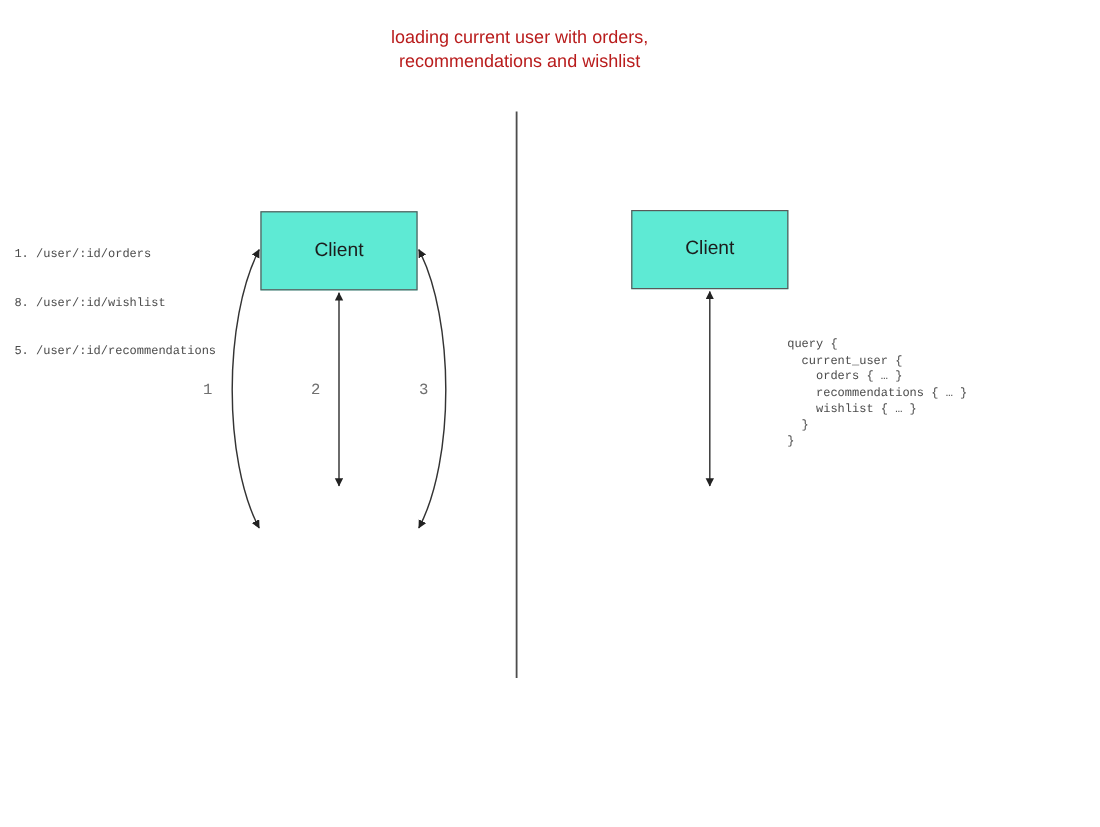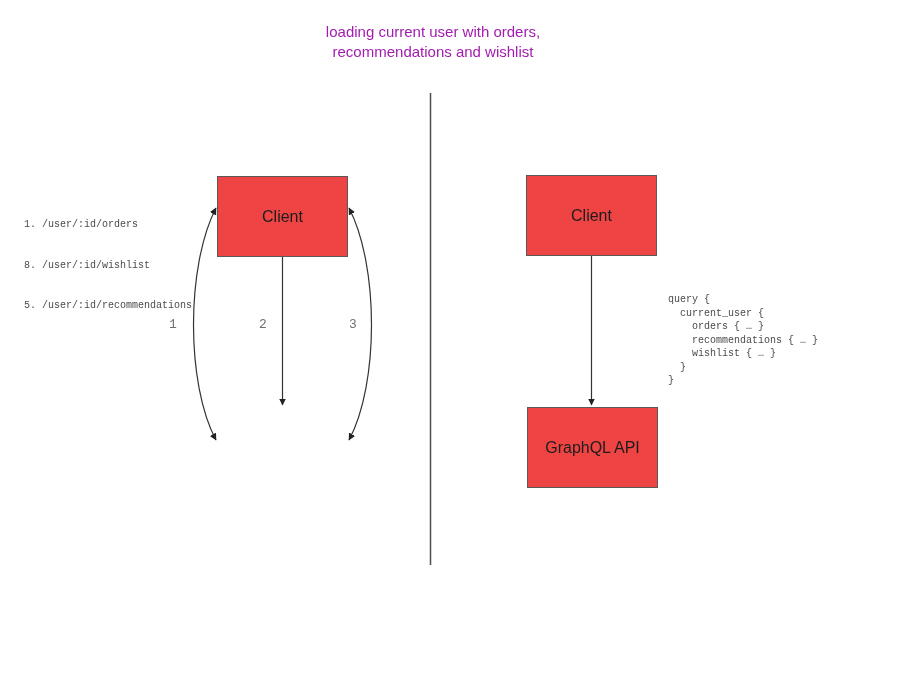--- a/index.html
+++ b/index.html
@@ -10,49 +10,49 @@
     overflow: hidden;
   }
   .stage { position: relative; width: 917px; height: 689px; }
 
   .title {
     position: absolute;
     left: 0; top: 22px; width: 866px;
     text-align: center;
     font-size: 15px;
     line-height: 20px;
-    color: #a21caf;
+    color: #b91c1c;
     white-space: pre-line;
   }
 
   svg.canvas { position: absolute; left: 0; top: 0; }
 
   .node {
     position: absolute;
-    width: 131px; height: 81px;
-    background: #ef4444;
+    width: 131px; height: 66px;
+    background: #5eead4;
     border: 1.5px solid #595959;
     box-sizing: border-box;
     display: flex;
     align-items: center;
     justify-content: center;
     font-size: 16px;
     color: #1c1c1c;
   }
   .node-client-left  { left: 217px; top: 176px; }
   .node-rest         { left: 217px; top: 407px; }
   .node-client-right { left: 526px; top: 175px; }
   .node-graphql      { left: 527px; top: 407px; }
 
   .code {
     font-family: "Liberation Mono", monospace;
     color: #4b4b4b;
     font-size: 10px;
     line-height: 13.5px;
-    margin: 16px;
+    margin: 4px;
     white-space: pre;
   }
   .endpoints { position: absolute; left: 8px; top: 175px; }
   .endpoints div { white-space: pre; }
   .query-block { position: absolute; left: 652px; top: 277px; }
 
   .edge-label {
     position: absolute;
     width: 14px;
     text-align: center;
@@ -103,23 +103,20 @@
     <span>Client</span>
   </div>
 
   <div class="edge-label edge-label-1">1</div>
   <div class="edge-label edge-label-2">2</div>
   <div class="edge-label edge-label-3">3</div>
 
   <div class="node node-client-right">
     <span>Client</span>
   </div>
-  <div class="node node-graphql">
-    <span>GraphQL API</span>
-  </div>
 
   <pre class="code query-block">query {
   current_user {
     orders { … }
     recommendations { … }
     wishlist { … }
   }
 }</pre>
 
 </div>

